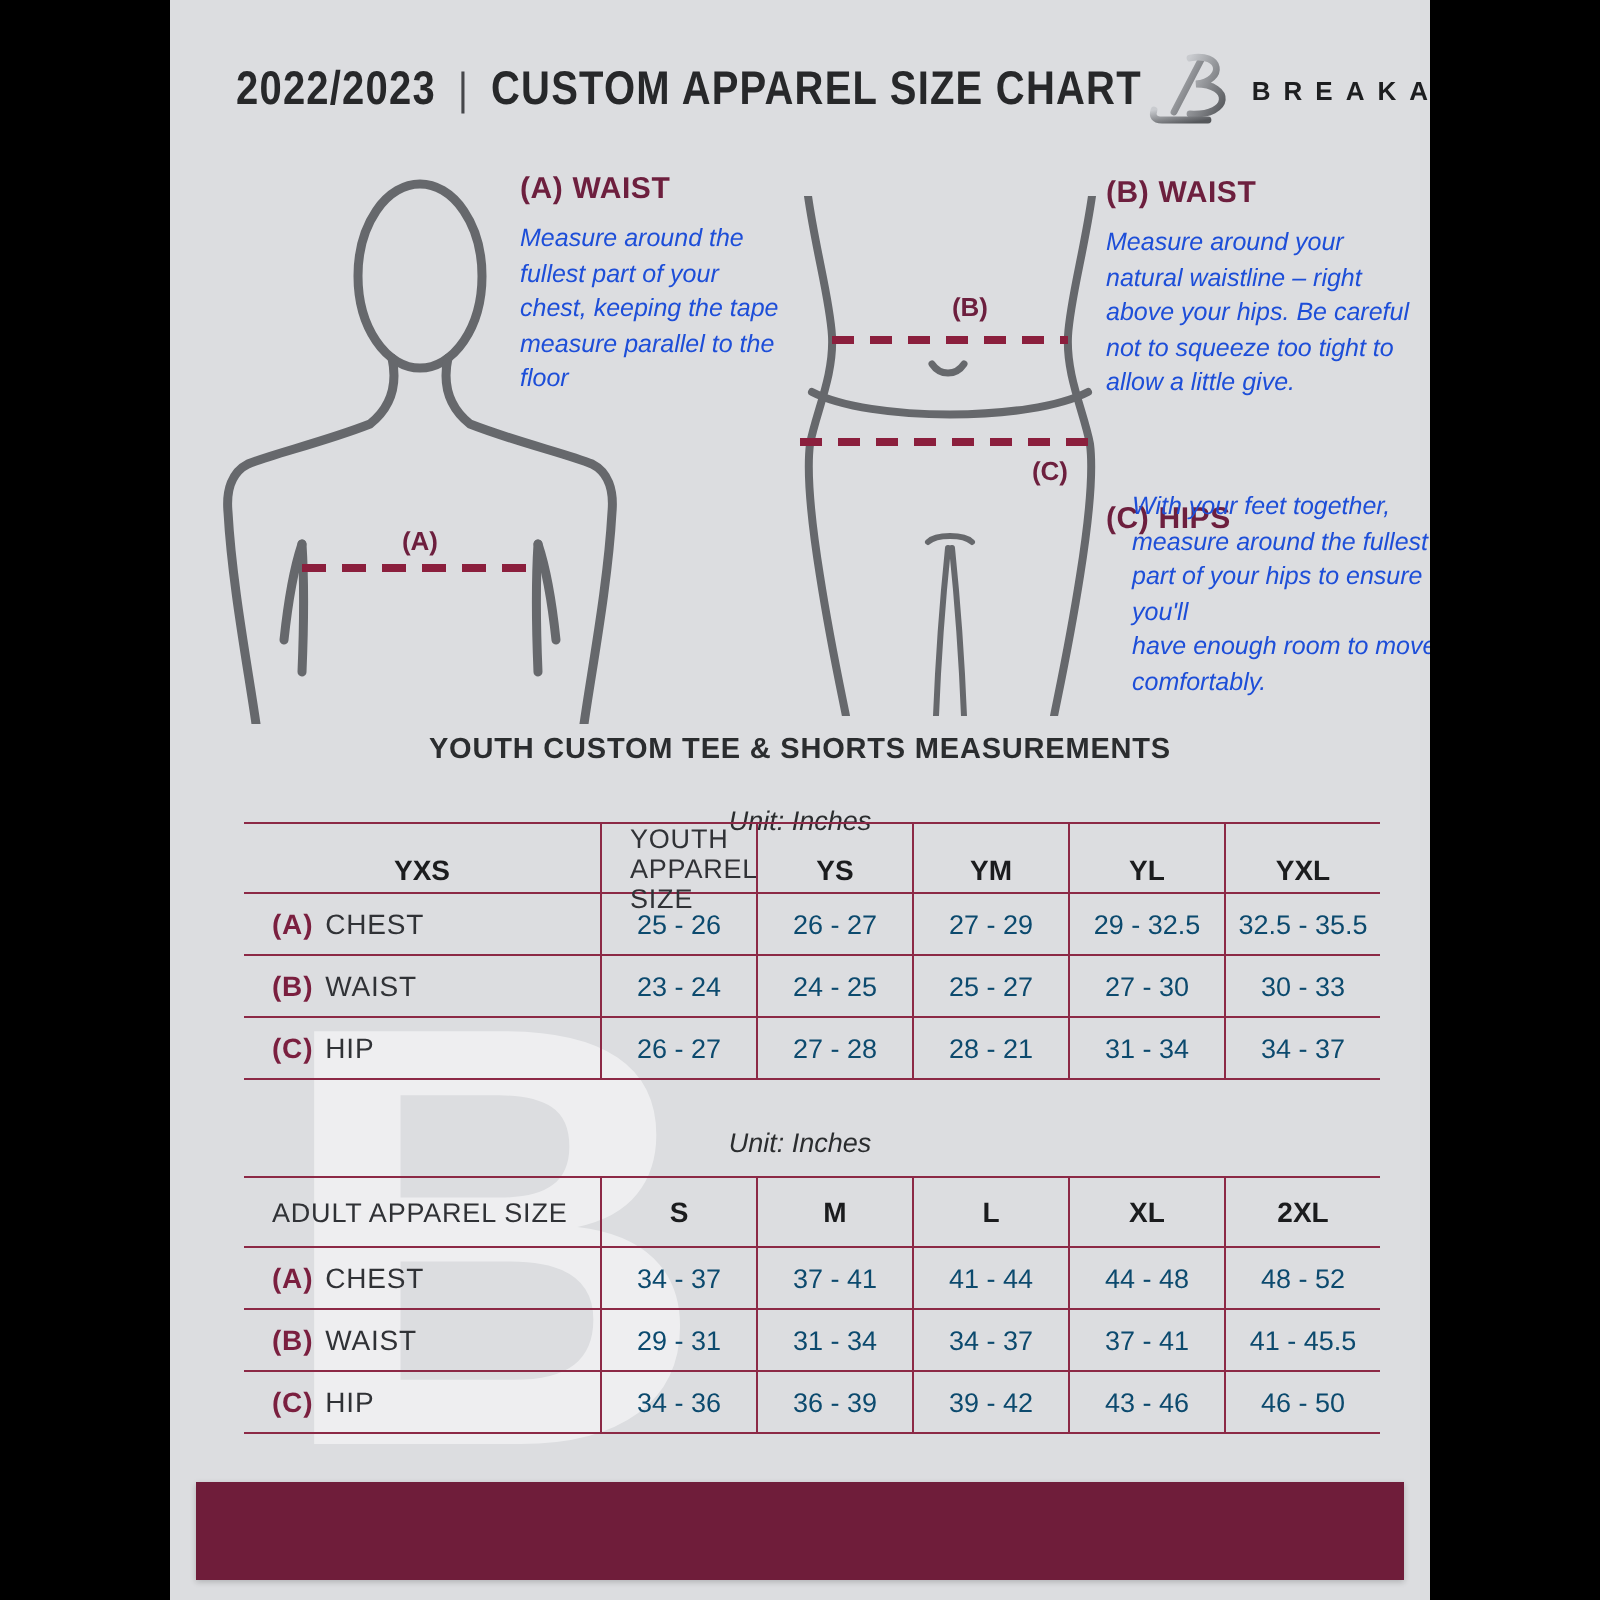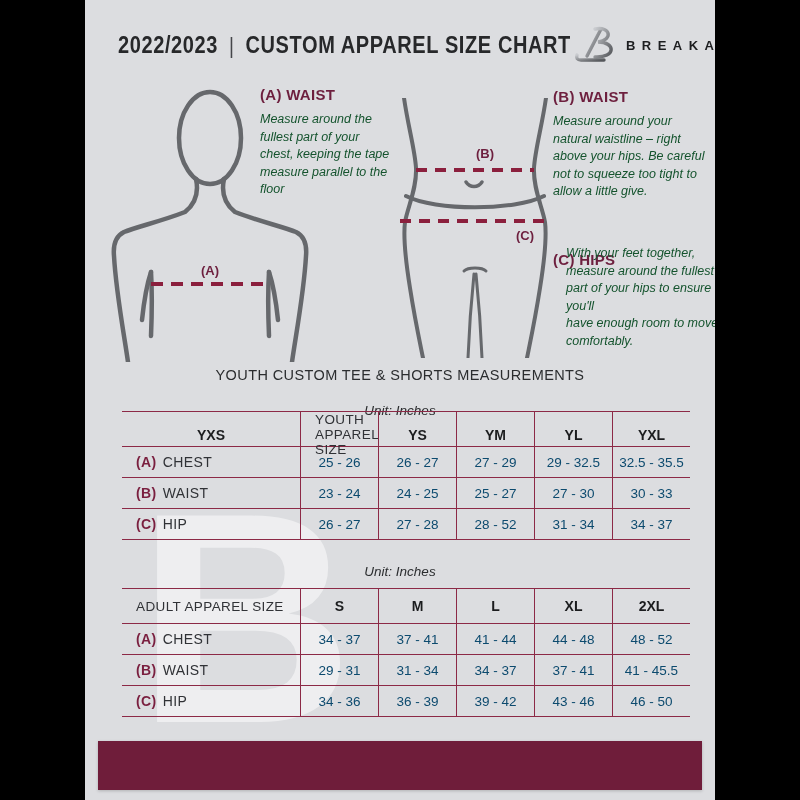--- a/index.html
+++ b/index.html
@@ -39,34 +39,34 @@
   .instructions { position:absolute; top:80px; left:0; width:100%; height:290px; z-index:2; }
   .fig { position:absolute; }
   .fig-chest { left:20px; top:2px; }
   .fig-waist { left:305px; top:18px; }
   .ins-heading {
     position:absolute;
     font-weight:700; font-size:15px; color:#6d1f3e; letter-spacing:0.3px;
   }
   .ins-body {
     position:absolute;
-    font-style:italic; font-size:12.5px; line-height:1.4; color:#14532d;
+    font-style:italic; font-size:12.5px; line-height:1.4; color:#1d4ed8;
     white-space:pre-line;
   }
   .h-chest { left:175px; top:6px; }
   .b-chest { left:175px; top:31px; width:134px; }
   .h-waist { left:468px; top:8px; }
   .b-waist { left:468px; top:33px; width:154px; }
   .h-hips  { left:468px; top:140px;margin-top:31px; }
   .b-hips  { left:468px; top:165px; width:160px;margin-left:13px; }
   
   .section-head { position:absolute; left:0; width:100%; text-align:center; z-index:2; }
   .section-head.youth { top:367px; }
   .section-head.adult { top:544px; }
-  .sec-title { font-weight:400; font-size:14.5px; color:#2b2d2f; letter-spacing:0.4px; }
+  .sec-title { font-weight:700; font-size:14.5px; color:#2b2d2f; letter-spacing:0.4px; }
   .sec-unit  { font-style:italic; font-size:13.5px; color:#2b2d2f; margin-top:20px; }
   
   .ttable {
     position:absolute; left:37px; width:568px;
     border-bottom:1.5px solid #8c2946; z-index:2;
   }
   .ttable.youth { top:411px; }
   .ttable.adult { top:588px; }
   .trow {
     display:grid;
@@ -209,21 +209,21 @@
       <div class="cell">27 - 30</div>
       <div class="cell">30 - 33</div>
     </div>
     <div class="trow data">
       <div class="cell lbl">
           <span class="prefix">(C)</span>
           <span>HIP</span>
         </div>
       <div class="cell">26 - 27</div>
       <div class="cell">27 - 28</div>
-      <div class="cell">28 - 52</div>
+      <div class="cell">28 - 21</div>
       <div class="cell">31 - 34</div>
       <div class="cell">34 - 37</div>
     </div>
   </div>
 
   <div class="section-head adult">
     <div class="sec-unit">Unit: Inches</div>
   </div>
 
   <div class="ttable adult">

